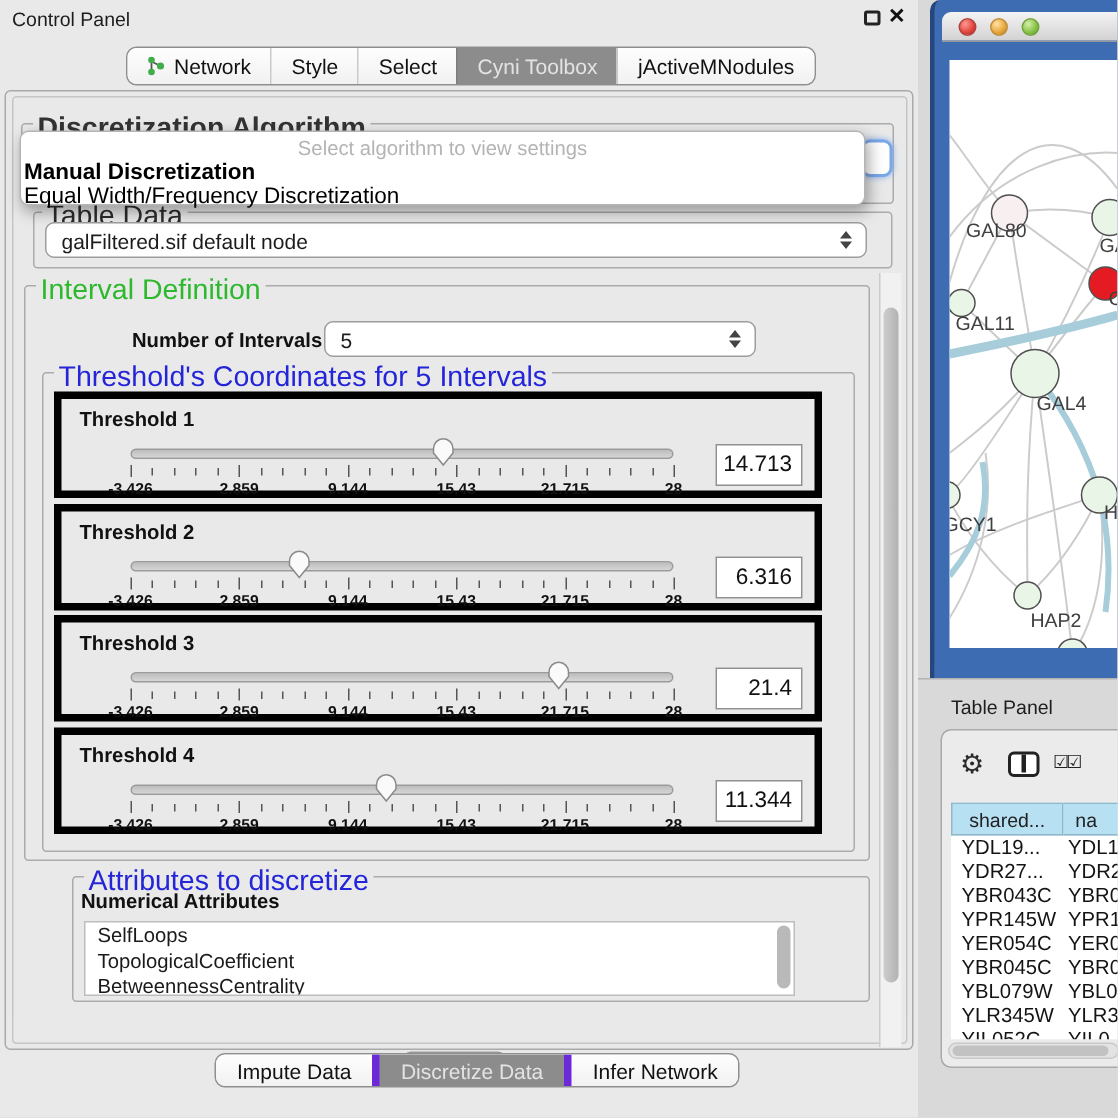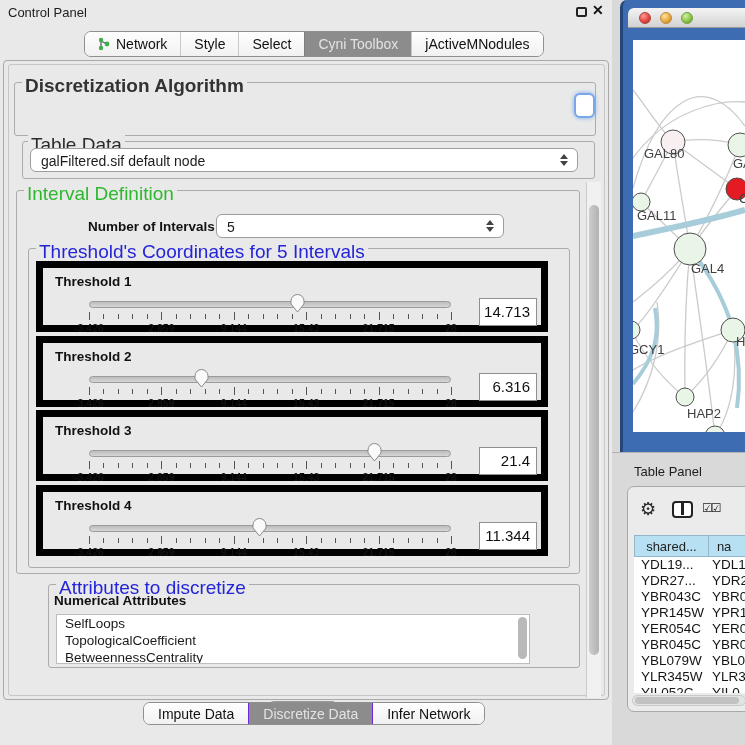--- a/index.html
+++ b/index.html
@@ -55,21 +55,21 @@
   
   .cp-scrollbar { position:absolute; left:586px; top:182px; width:15px; height:516px;
     background:#f1f1f1; border-left:1px solid #cccccc; }
   .cp-scrollthumb { position:absolute; left:2px; top:23px; width:10px; height:450px; border-radius:5px;
     background:linear-gradient(to right,#cdcdcd,#b2b2b2); }
 
   
   .bold-label { position:absolute; font-size:13.5px; font-weight:bold; color:#111; white-space:nowrap; }
 
   
-  .thr-box { position:absolute; left:36px; width:512px; height:71px; border:7px solid #000000; background:#e9e9e9; }
+  .thr-box { position:absolute; left:36px; width:512px; height:71px; border:5px solid #000000; background:#e9e9e9; }
   .thr-label { position:absolute; left:12px; top:6px; font-size:13.5px; font-weight:bold; color:#111; }
   .thr-track { position:absolute; left:46px; top:33px; width:362px; height:7px; border-radius:4px;
     border:1px solid #9b9b9b; background:linear-gradient(#bdbdbd,#d6d6d6); }
   .thr-thumb { position:absolute; top:25px; width:15px; height:20px; }
   .tick { position:absolute; width:1px; background:#555; }
   .tick.minor { top:46px; height:5px; }
   .tick.major { top:44px; height:8px; }
   .thr-ticklabel { position:absolute; top:54px; transform:translateX(-50%); font-size:10.5px; font-weight:bold; color:#111; }
   .thr-value { position:absolute; left:436px; top:30px; width:58px; height:28px; background:#fff;
     border:1px solid #8f8f8f; font-size:15px; color:#111; text-align:right; padding:4px 6px 0 0; }
@@ -80,21 +80,21 @@
   .attr-item { font-size:13.5px; color:#1a1a1a; padding-left:8px; line-height:17px; white-space:nowrap; }
   .attr-scroll { position:absolute; left:461px; top:2px; width:9px; height:42px; border-radius:5px; background:#b9b9b9; }
 
   .apply { position:absolute; left:268px; top:673px; width:70px; height:22px; font-size:14px; color:#111;
     background:linear-gradient(#fefefe,#ededed); border:1px solid #999; border-radius:6px;
     font-family:"Liberation Sans", sans-serif;margin-top:28px; }
 
   .bottom-tabbar { position:absolute; left:143px; top:702px; height:23px; display:flex;
     border:1px solid #8f8f8f; border-radius:7px; overflow:hidden; background:#fbfbfb; z-index:5; }
   .btab { display:flex; align-items:center; padding:0 14px; font-size:14px; color:#111;
-    background:linear-gradient(#fefefe,#f1f1f1); border-left:1px solid #6d28d9; white-space:nowrap; }
+    background:linear-gradient(#fefefe,#f1f1f1); border-left:5px solid #6d28d9; white-space:nowrap; }
   .btab:first-child { border-left:none; }
   .btab.sel { background:#8c8c8c; color:#e3e3e3; }
 
   
   #network-window { position:absolute; left:620px; top:0; width:125px; height:452px;
     background:#3e6cb2; border-left:3px solid #26477e; border-radius:7px 0 0 0; }
   .mac-titlebar { position:absolute; left:5px; top:8px; width:117px; height:20px;
     background:linear-gradient(#f4f4f4,#d2d2d2); border-bottom:1px solid #979797; border-radius:6px 0 0 0; }
   .light { position:absolute; top:4px; width:12px; height:12px; border-radius:50%; }
   .light.red { left:11px; background:radial-gradient(circle at 35% 30%, #ff9a94, #df443c 60%, #a62b26); border:1px solid #b0423c; }
@@ -495,14 +495,19 @@
               <div class="tcell c2">YIL0</div>
             </div>
           </div>
       </div>
       <div class="tp-hscroll">
         <div class="tp-hthumb"></div>
       </div>
     </div>
   </div>
 
+  <div class="popup">
+    <div class="popup-hint">Select algorithm to view settings</div>
+    <div class="popup-sel">Manual Discretization</div>
+    <div class="popup-item">Equal Width/Frequency Discretization</div>
+  </div>
 
 </div>
 
 </body></html>

